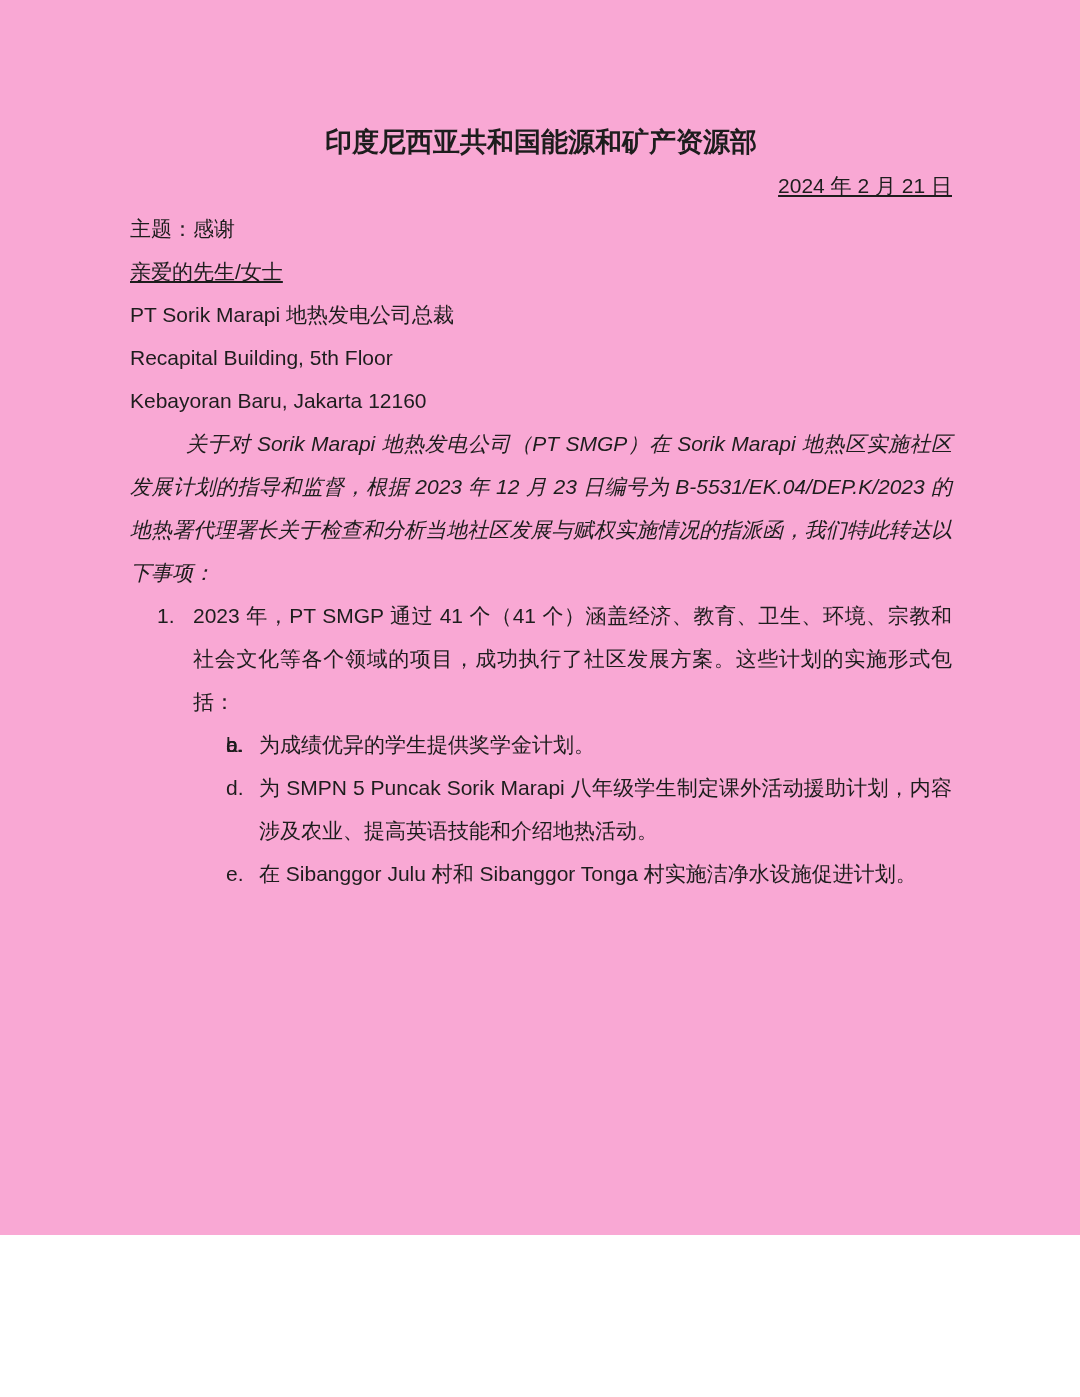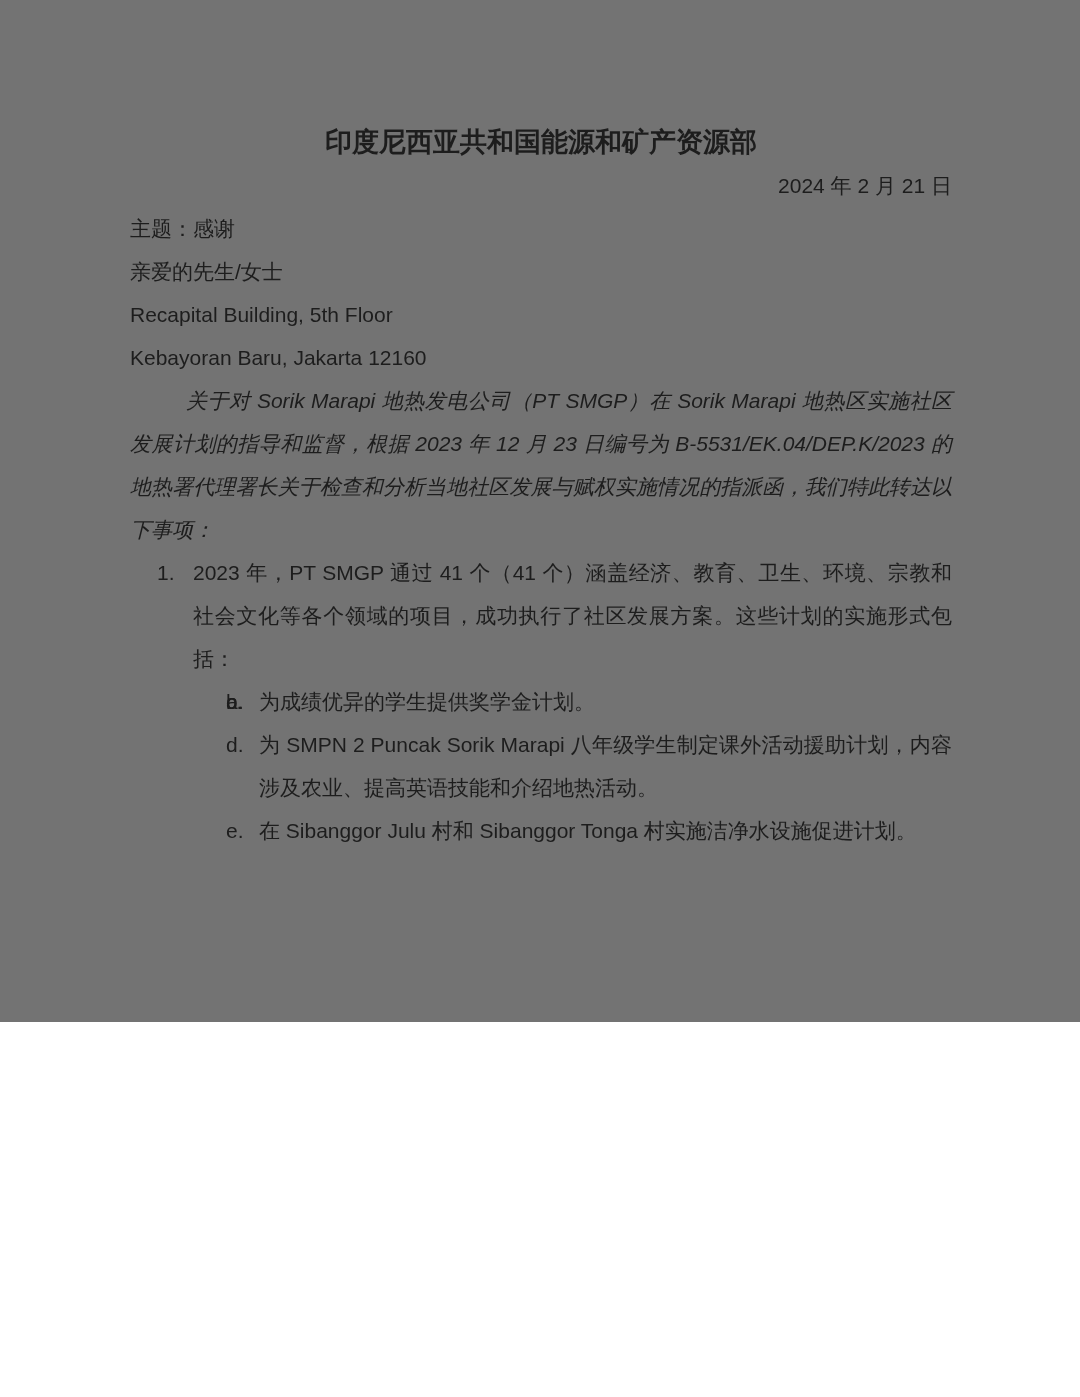--- a/index.html
+++ b/index.html
@@ -3,22 +3,22 @@
 <meta charset="utf-8">
 <style>
   html, body {
     margin: 0;
     padding: 0;
     background: #ffffff;
   }
   .page {
     position: relative;
     width: 1080px;
-    height: 1022px;
-    background: #737373;
+    height: 1235px;
+    background: #f9a8d4;
     box-sizing: border-box;
     padding-top: 121px;
     color: #1d1d1d;
     font-family: "Liberation Sans", sans-serif;
     font-size: 21px;
     overflow: hidden;
   }
   .content {
     width: 822px;
     margin-left: 130px;
@@ -29,23 +29,25 @@
   }
   .title {
     font-size: 27px;
     font-weight: bold;
     text-align: center;
     line-height: 43px;
   }
   .date {
     text-align: right;
     margin-top: 11px;
+    text-decoration: underline;
   }
   .salutation {
     margin-top: 3px;
+    text-decoration: underline;
   }
   .recipient {
     margin-top: 31px;
   }
   .intro {
     margin-top: 33px;
     text-align: justify;
     text-justify: inter-ideograph;
     text-indent: 56px;
     font-style: italic;
@@ -83,20 +85,21 @@
 
     <h1 class="title">印度尼西亚共和国能源和矿产资源部</h1>
 
     <div class="date">2024 年 2 月 21 日</div>
 
     <div class="subject">主题：感谢</div>
 
     <div class="salutation">亲爱的先生/女士</div>
 
     <div class="recipient">
+      <div>PT Sorik Marapi 地热发电公司总裁</div>
       <div>Recapital Building, 5th Floor</div>
       <div>Kebayoran Baru, Jakarta 12160</div>
     </div>
 
     <p class="intro">关于对 Sorik Marapi 地热发电公司（PT SMGP）在 Sorik Marapi 地热区实施社区发展计划的指导和监督，根据 2023 年 12 月 23 日编号为 B-5531/EK.04/DEP.K/2023 的地热署代理署长关于检查和分析当地社区发展与赋权实施情况的指派函，我们特此转达以下事项：</p>
 
     <div class="num-item">
       <span class="marker">1.</span>
       <span>2023 年，PT SMGP 通过 41 个（41 个）涵盖经济、教育、卫生、环境、宗教和社会文化等各个领域的项目，成功执行了社区发展方案。这些计划的实施形式包括：</span>
     </div>
@@ -109,21 +112,21 @@
       <span class="marker">b.</span>
     </div>
 
     <div class="sub-item">
       <span class="marker">c.</span>
       <span>为成绩优异的学生提供奖学金计划。</span>
     </div>
 
     <div class="sub-item">
       <span class="marker">d.</span>
-      <span>为 SMPN 2 Puncak Sorik Marapi 八年级学生制定课外活动援助计划，内容涉及农业、提高英语技能和介绍地热活动。</span>
+      <span>为 SMPN 5 Puncak Sorik Marapi 八年级学生制定课外活动援助计划，内容涉及农业、提高英语技能和介绍地热活动。</span>
     </div>
 
     <div class="sub-item">
       <span class="marker">e.</span>
       <span>在 Sibanggor Julu 村和 Sibanggor Tonga 村实施洁净水设施促进计划。</span>
     </div>
 
   </div>
 </div>
 

